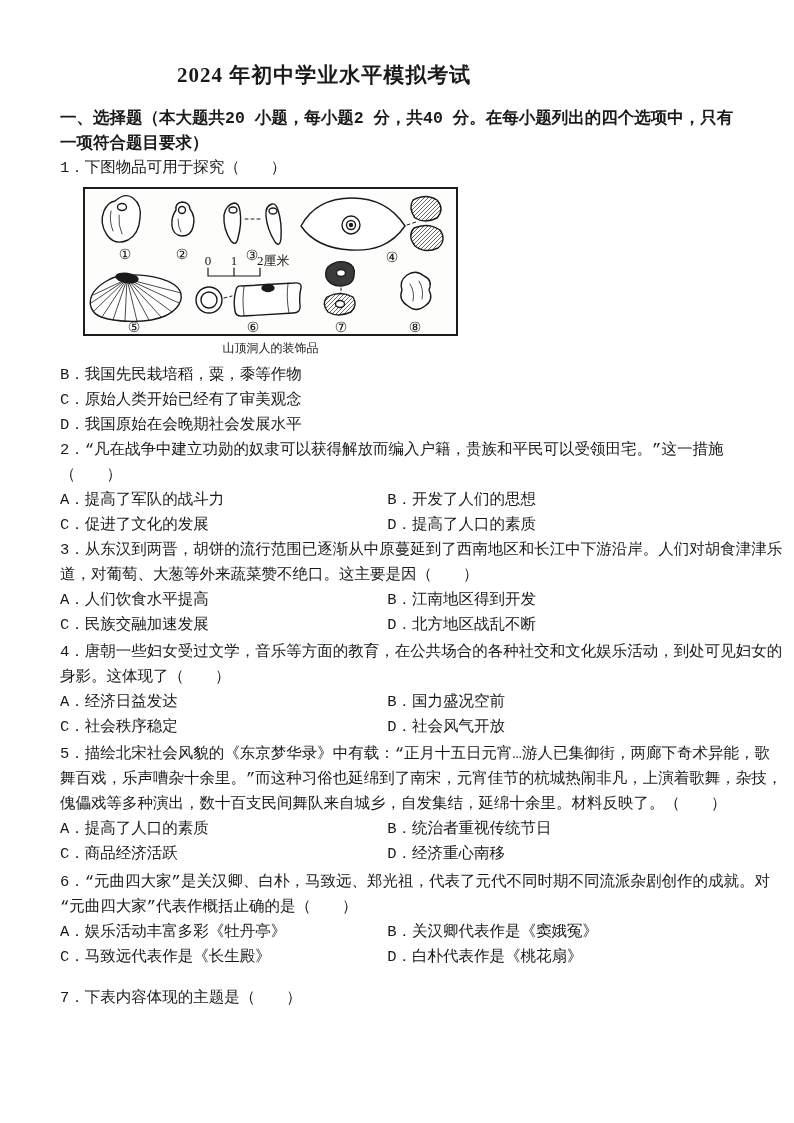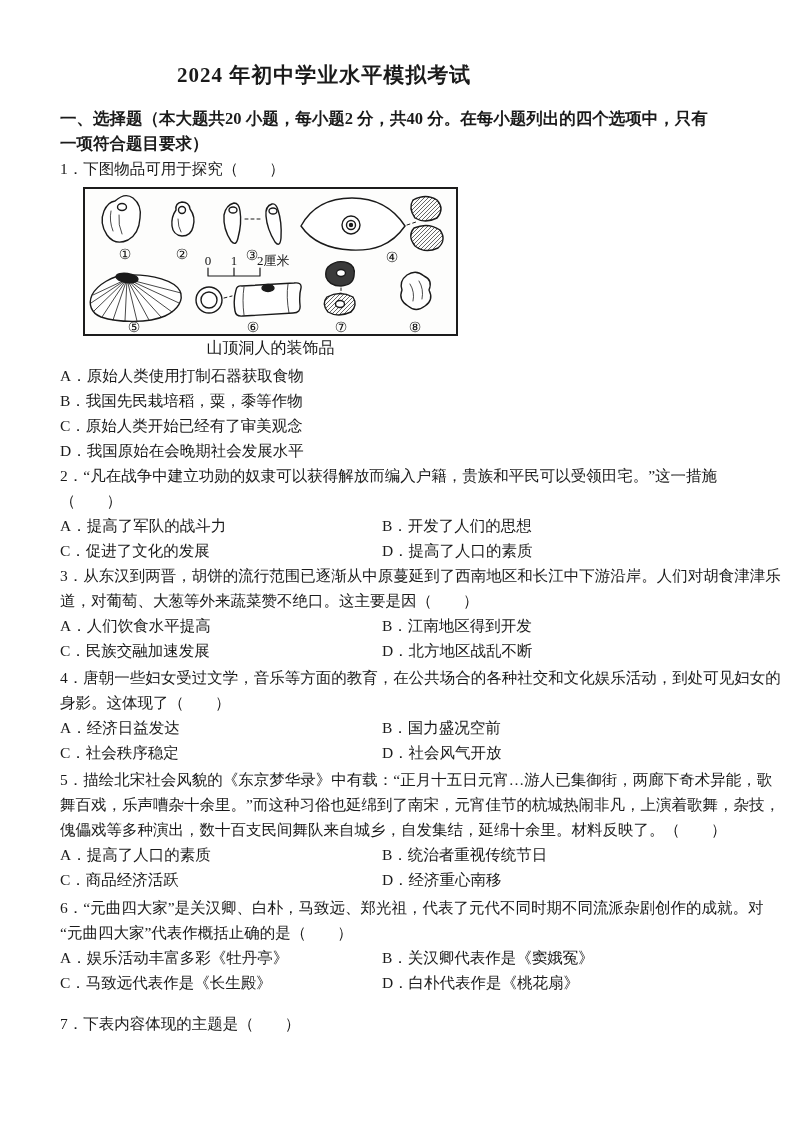--- a/index.html
+++ b/index.html
@@ -7,34 +7,34 @@
     width:794px; height:1123px; background:#ffffff; color:#1a1a1a;
     font-family:"Liberation Serif","DejaVu Serif",serif;
     font-size:15.5px; overflow:hidden;
   }
   .page { width:648px; height:1123px; position:relative; }
   .title {
     padding-top:62px; text-align:center;
     font-size:21px; font-weight:bold; line-height:26px; letter-spacing:1px;
   }
   .content { margin-top:18px; padding:0 30px 0 60px; }
-  .ln { height:25px; line-height:25px; white-space:nowrap; }
+  .ln { height:25px; line-height:25px; white-space:nowrap;font-family:Liberation Mono, monospace; }
   .sec { font-weight:bold; font-size:16.5px; }
   .cols .cl { display:inline-block; width:318px; }
   .q { margin:0; }
   .q4g { margin-top:2px; }
   .q5g { margin-top:2px; }
   .q6g { margin-top:3px; }
   .q7g { margin-top:16px; }
   .fig { margin:6px 0 4px 23px; width:379px; }
   .fig-box {
     width:375px; height:149px; border:2px solid #1c1c1c; box-sizing:border-box;
     background:#fdfdfc;
   }
-  .fig-cap { width:375px; text-align:center; height:22px; line-height:22px; font-size:16px; margin-top:1px; }
+  .fig-cap { width:375px; text-align:center; height:22px; line-height:22px; font-size:12px; margin-top:1px; }
   svg { display:block; }
   svg text { font-family:"Liberation Serif","DejaVu Serif",serif; }
 </style>
 </head>
 <body>
 
 <div class="page">
 
   <div class="title">2024 年初中学业水平模拟考试</div>
 
@@ -122,21 +122,20 @@
               <text x="330" y="143">⑧</text>
               <text x="123" y="76" font-size="13">0</text>
               <text x="149" y="76" font-size="13">1</text>
               <text x="172" y="76" font-size="13" text-anchor="start">2厘米</text>
             </g>
           </svg>
         </div>
         <div class="fig-cap">山顶洞人的装饰品</div>
       </div>
 
-      <div class="ln">A．原始人类使用打制石器获取食物</div>
       <div class="ln">B．我国先民栽培稻，粟，黍等作物</div>
       <div class="ln">C．原始人类开始已经有了审美观念</div>
       <div class="ln">D．我国原始在会晚期社会发展水平</div>
     </div>
 
     <div class="q">
       <div class="ln">2．“凡在战争中建立功勋的奴隶可以获得解放而编入户籍，贵族和平民可以受领田宅。”这一措施</div>
       <div class="ln">（　　）</div>
       <div class="ln cols">
         <span class="cl">A．提高了军队的战斗力</span>

